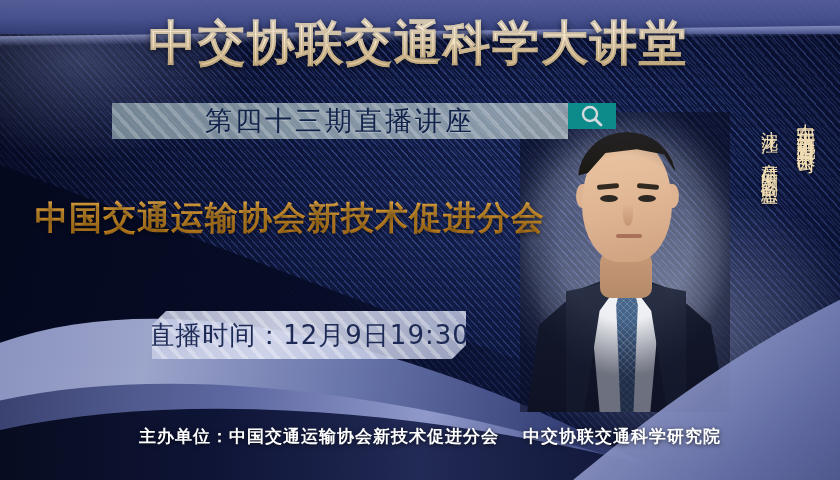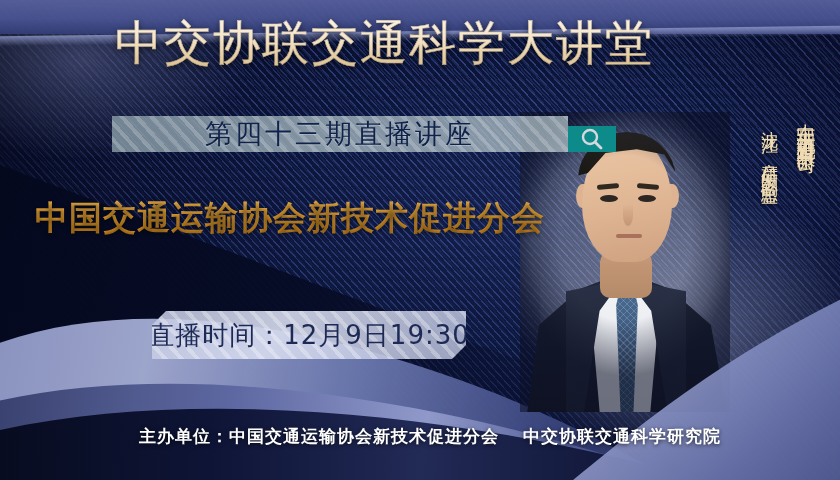--- a/index.html
+++ b/index.html
@@ -154,34 +154,34 @@
   .p-brow-l{position:absolute;left:77px;top:72px;width:22px;height:5px;background:#30291f;border-radius:3px;transform:rotate(-5deg);}
   .p-brow-r{position:absolute;left:117px;top:72px;width:22px;height:5px;background:#30291f;border-radius:3px;transform:rotate(5deg);}
   .p-eye-l{position:absolute;left:80px;top:83px;width:18px;height:7px;background:#2c2722;border-radius:50%;}
   .p-eye-r{position:absolute;left:118px;top:83px;width:18px;height:7px;background:#2c2722;border-radius:50%;}
   .p-nose{position:absolute;left:103px;top:92px;width:10px;height:22px;background:linear-gradient(180deg,rgba(190,140,105,0),rgba(178,128,95,.55));border-radius:0 0 50% 50%;}
   .p-mouth{position:absolute;left:96px;top:122px;width:26px;height:4px;background:#a9705c;border-radius:3px;}
   .p-shadow{position:absolute;inset:0;background:radial-gradient(ellipse 120px 150px at 50% 42%, rgba(0,0,0,0) 55%, rgba(10,14,34,.55) 92%);}
 
   
   .main-title{
-    position:absolute;left:115px;top:16px;
-    font-size:47px;font-weight:400;letter-spacing:2px;line-height:1.15;
+    position:absolute;left:149px;top:16px;
+    font-size:47px;font-weight:700;letter-spacing:2px;line-height:1.15;
     font-family:"DejaVu Sans","Liberation Sans",sans-serif;
     background:linear-gradient(180deg,#fdf3e2 0%,#f6e7cd 38%,#e6cfa6 72%,#d8bd8f 100%);
     -webkit-background-clip:text;background-clip:text;color:transparent;
     -webkit-text-stroke:0.6px rgba(90,70,40,.25);
     filter:drop-shadow(0 2px 3px rgba(0,0,0,.55));
     white-space:nowrap;
   }
 
   
   .sub-bar{
     position:absolute;left:112px;top:103px;width:504px;height:49px;
-    display:flex;align-items:flex-end;
+    display:flex;align-items:flex-start;
   }
   .sub-bar-fill{
     position:relative;flex:1;
     background:linear-gradient(100deg,rgba(140,160,170,.78) 0%,rgba(160,178,186,.80) 45%,rgba(178,194,200,.74) 100%);
     overflow:hidden;
     display:flex;align-items:center;justify-content:center;
   }
   .sub-bar-fill:before{
     content:"";position:absolute;inset:0;
     background-image:repeating-linear-gradient(48deg,rgba(255,255,255,0) 0 7px,rgba(255,255,255,.20) 7px 11px);

